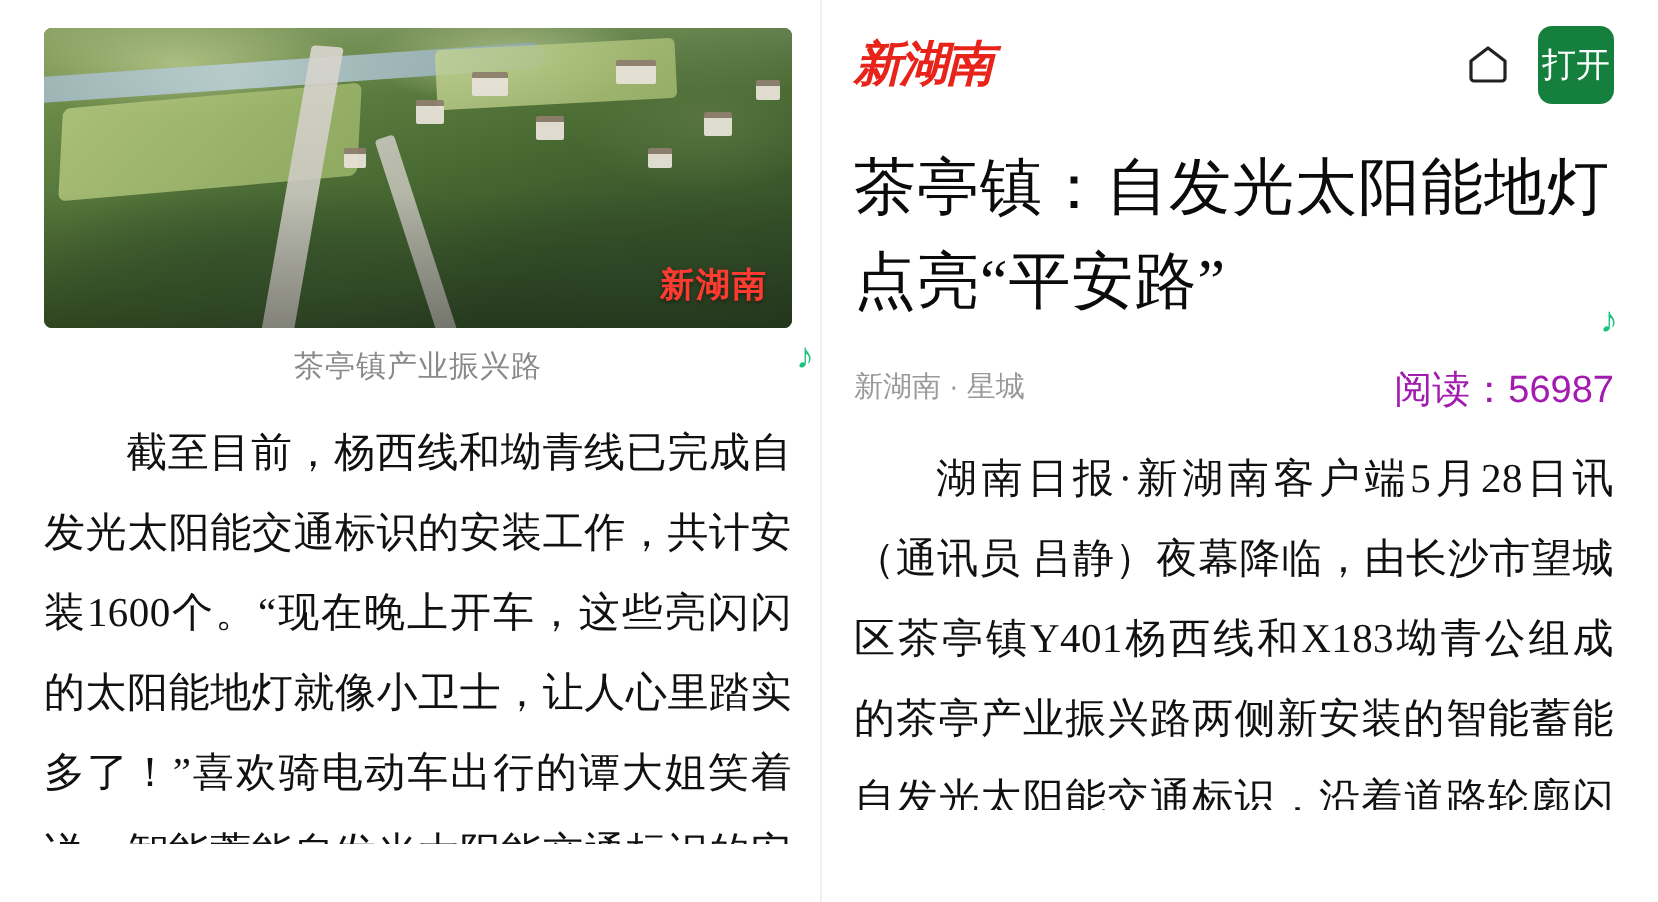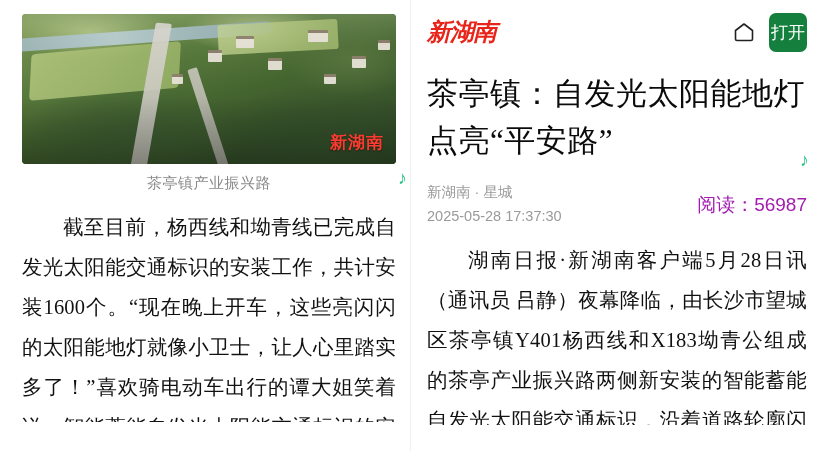--- a/index.html
+++ b/index.html
@@ -315,21 +315,20 @@
         </svg>
       </div>
       <button class="open-btn">打开</button>
     </div>
 
     <div class="headline">茶亭镇：自发光太阳能地灯点亮“平安路”</div>
 
     <div class="meta-row">
       <div class="meta-left">
         <div>新湖南 · 星城</div>
-        <div>2025-05-28 17:37:30</div>
       </div>
       <div class="meta-right">阅读：56987</div>
     </div>
 
     <div class="note-right">♪</div>
 
     <div class="right-body">湖南日报·新湖南客户端5月28日讯（通讯员 吕静）夜幕降临，由长沙市望城区茶亭镇Y401杨西线和X183坳青公组成的茶亭产业振兴路两侧新安装的智能蓄能自发光太阳能交通标识，沿着道路轮廓闪烁，为来往车辆照亮安全路径。近</div>
   </div>
 
 </div>

